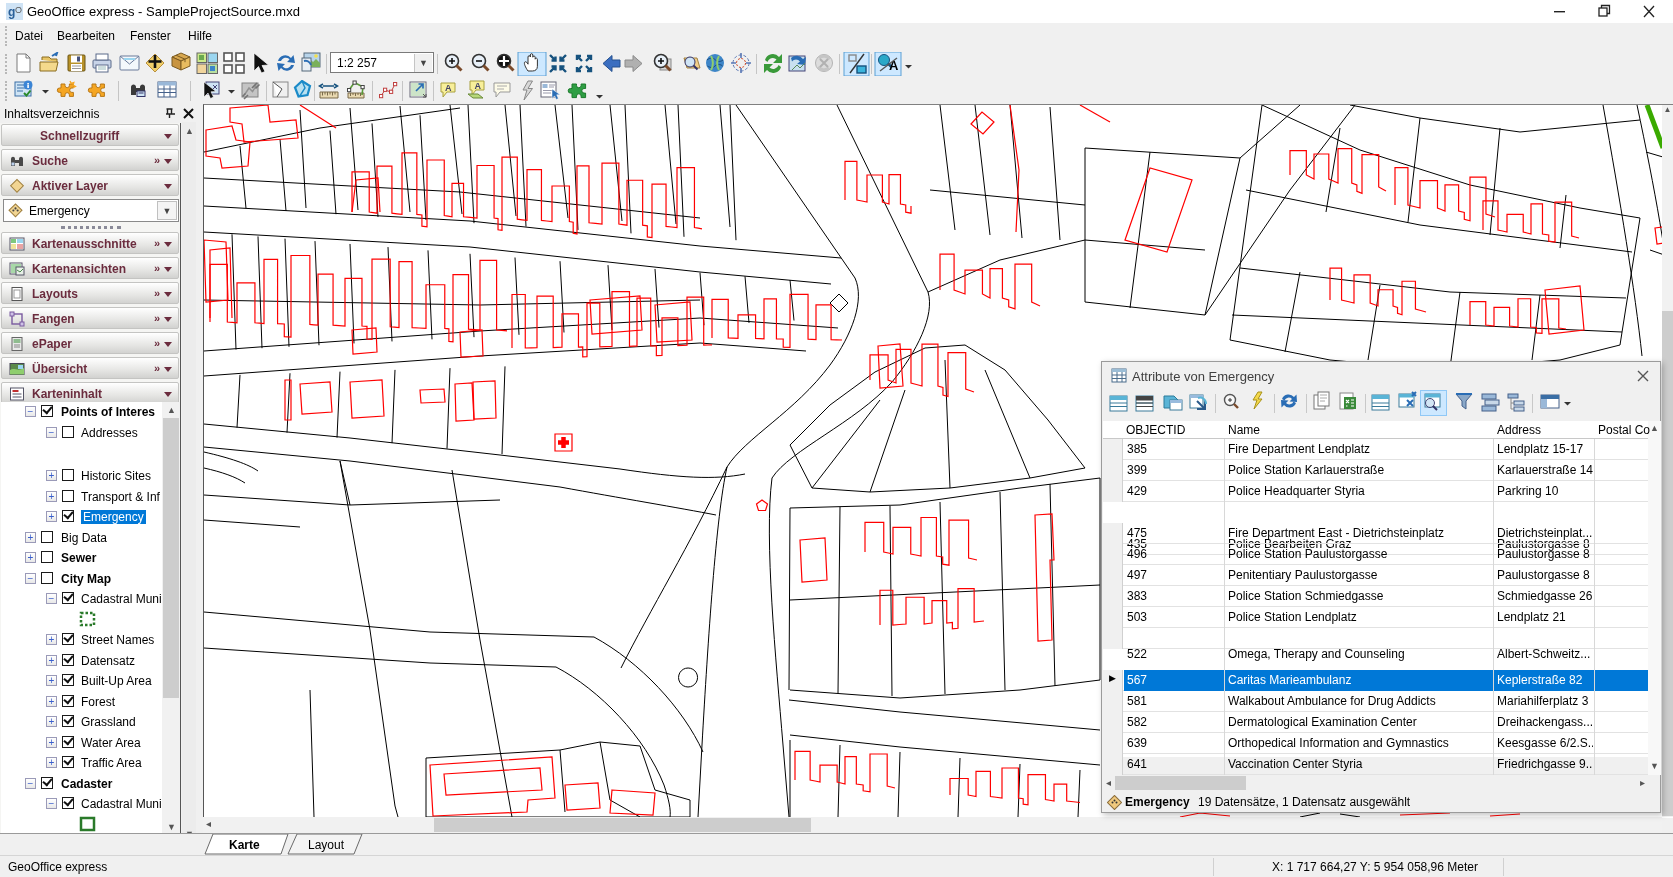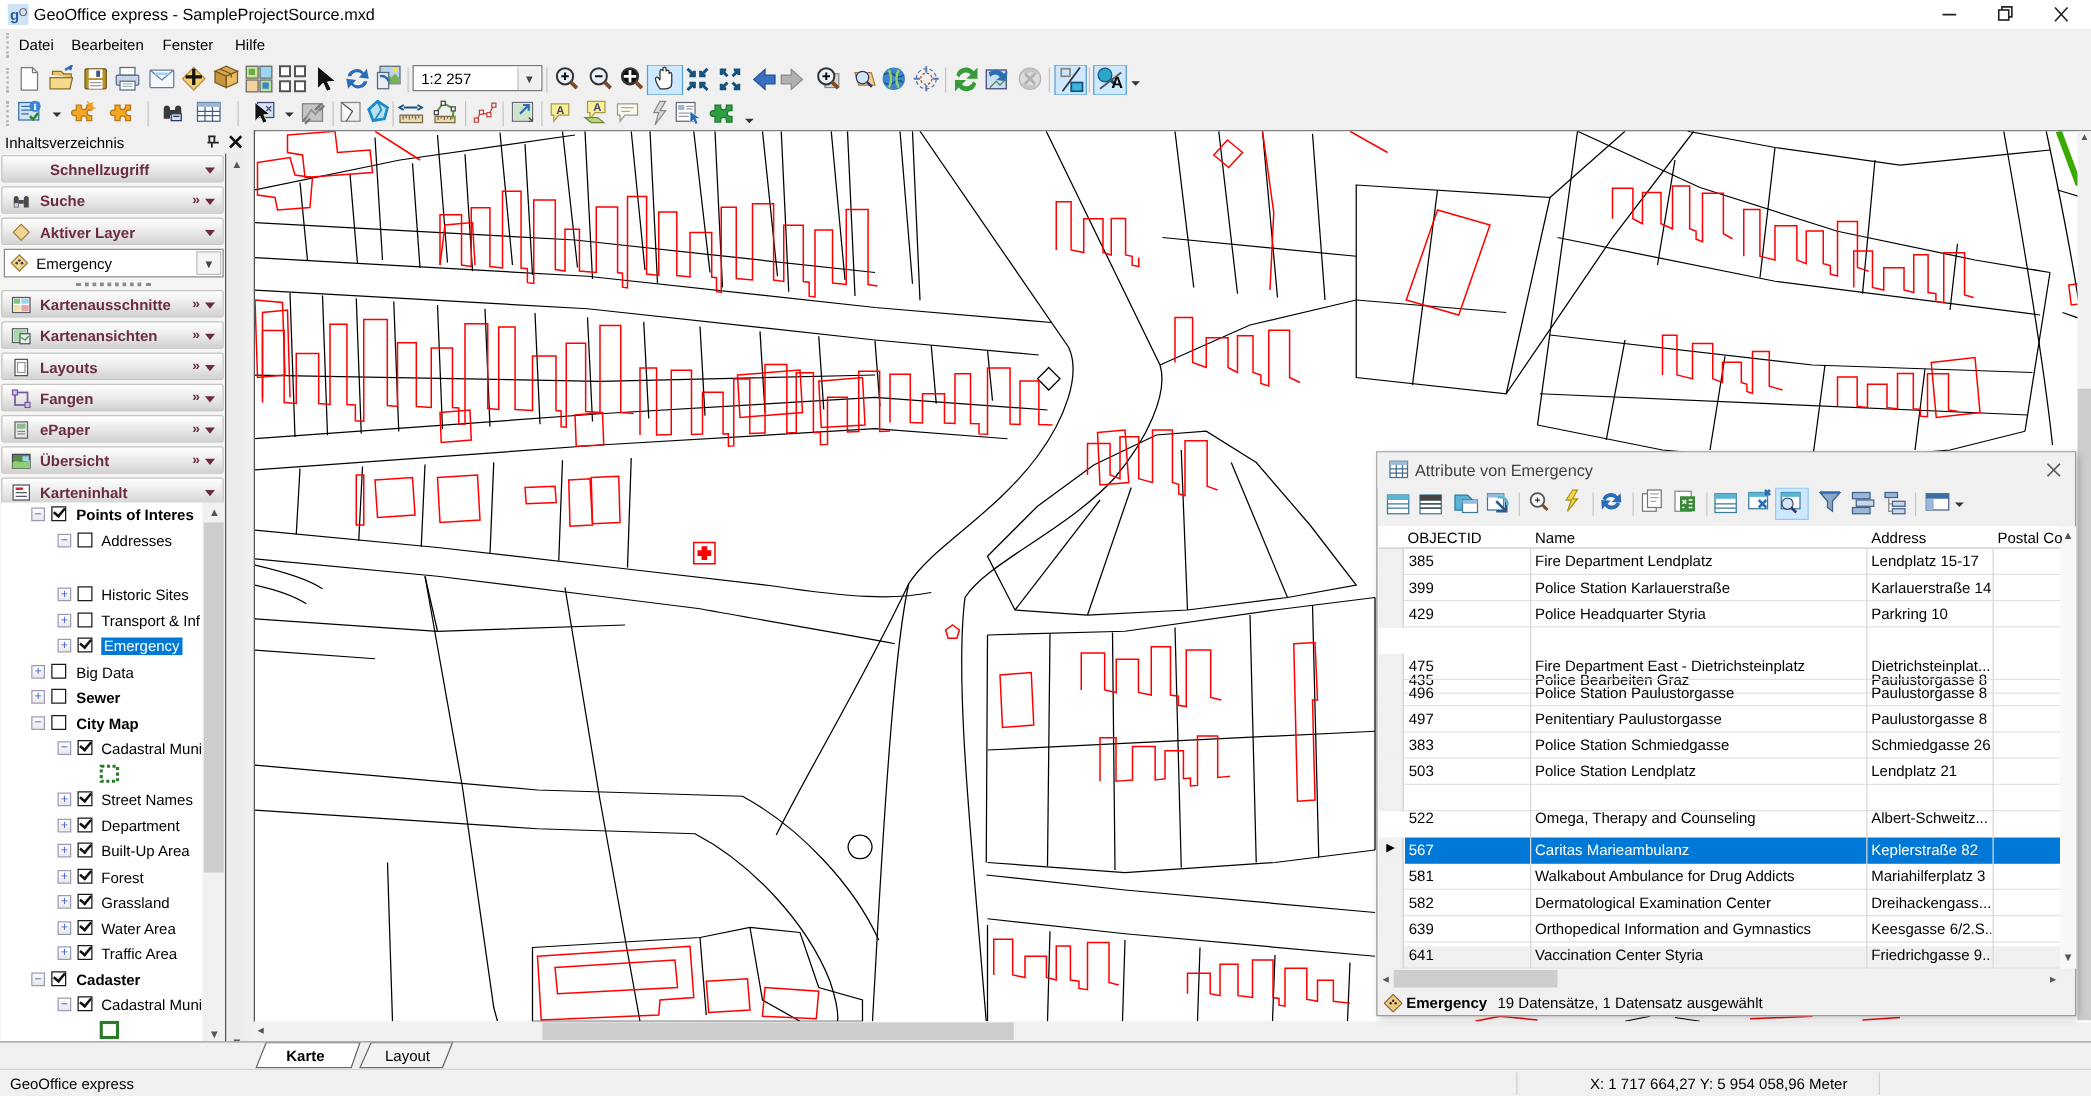--- a/index.html
+++ b/index.html
@@ -546,21 +546,21 @@
         </svg>
       </div>
       <div class="trow">
     <div class="pm" style="left:45px">+</div>
     <div class="cb ck" style="left:61px"></div>
     <div class="tlab" style="left:80px;">Street Names</div>
       </div>
       <div class="trow">
     <div class="pm" style="left:45px">+</div>
     <div class="cb ck" style="left:61px"></div>
-    <div class="tlab" style="left:80px;">Department</div>
+    <div class="tlab" style="left:80px;">Datensatz</div>
       </div>
       <div class="trow">
     <div class="pm" style="left:45px">+</div>
     <div class="cb ck" style="left:61px"></div>
     <div class="tlab" style="left:80px;">Built-Up Area</div>
       </div>
       <div class="trow">
     <div class="pm" style="left:45px">+</div>
     <div class="cb ck" style="left:61px"></div>
     <div class="tlab" style="left:80px;">Forest</div>

